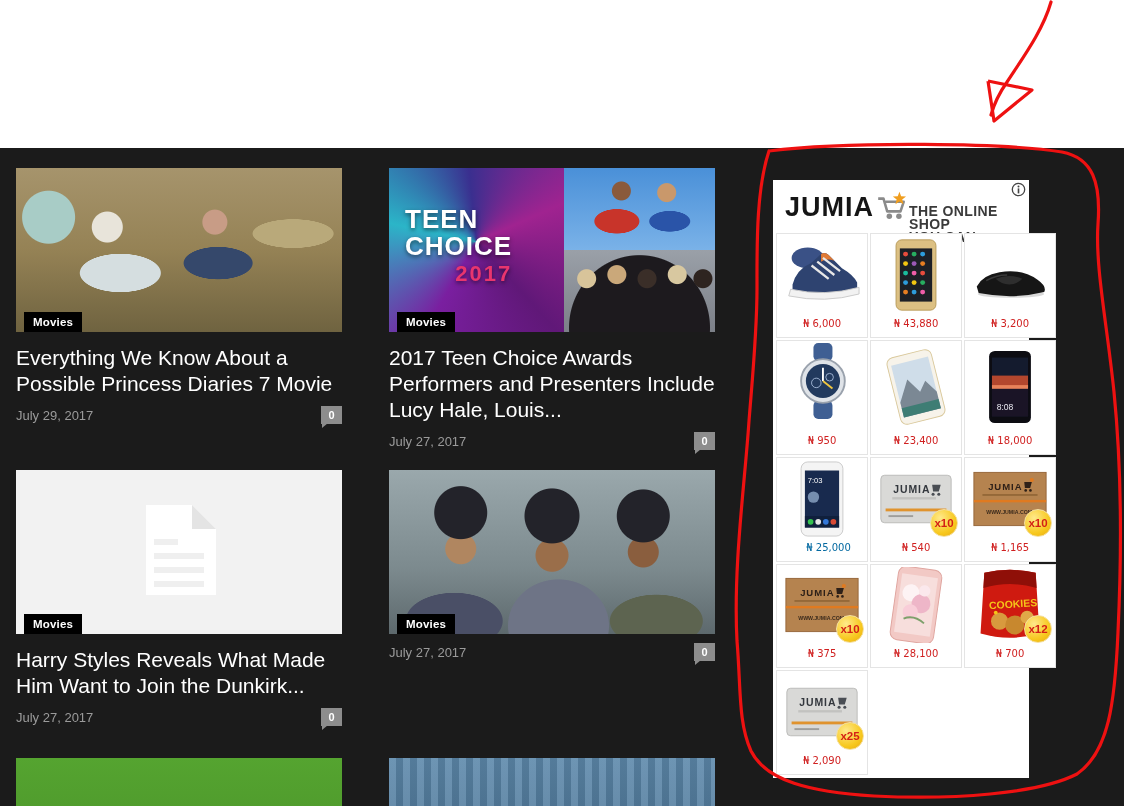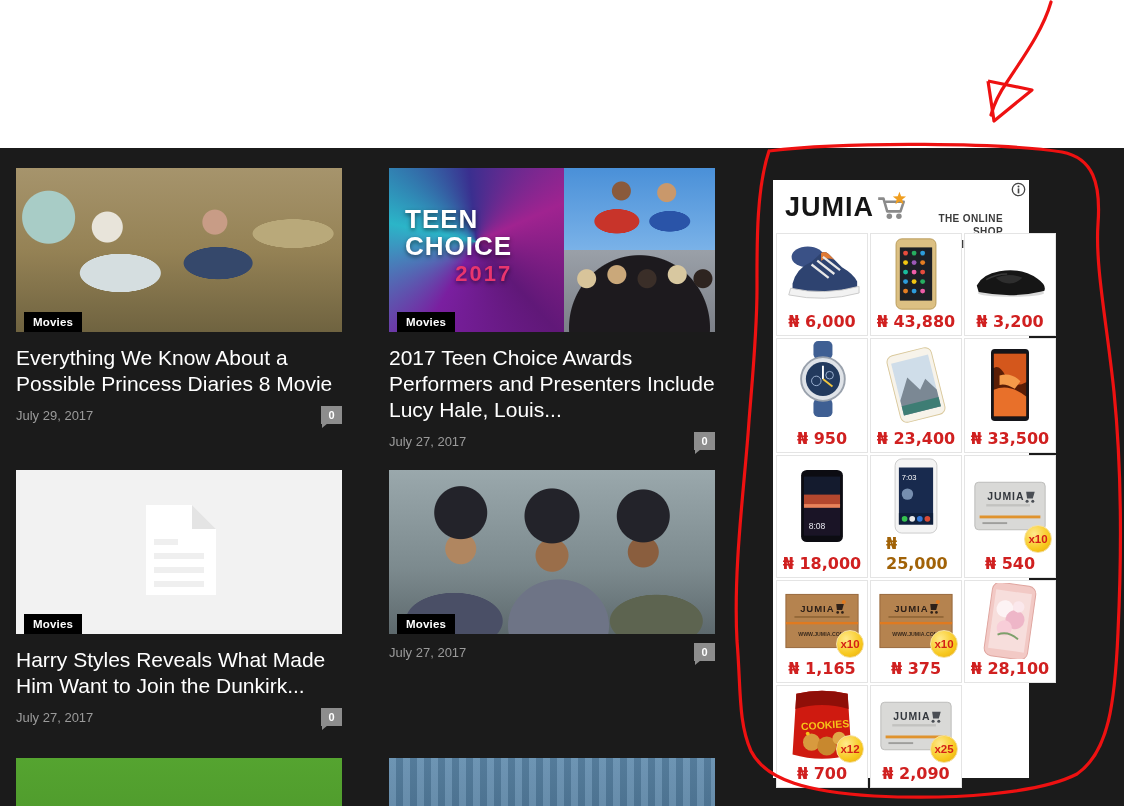--- a/index.html
+++ b/index.html
@@ -76,51 +76,51 @@
       radial-gradient(circle at 87% 55%, #c9a070 0 16px, transparent 17px),
       repeating-linear-gradient(90deg, rgba(255,255,255,.10) 0 7px, rgba(0,0,0,.10) 7px 14px),
       linear-gradient(180deg, #5d89ab 0%, #44688a 100%); }
 
   
   .ad-panel { position:absolute; left:773px; top:32px; width:256px; height:598px; background:#fff; }
   .ad-header { height:52px; display:flex; align-items:center; justify-content:space-between;
                padding:2px 26px 0 12px; }
   .ad-logo { display:flex; align-items:center; gap:1px; }
   .ad-logo-text { font-size:27px; font-weight:bold; color:#151515; letter-spacing:1px; line-height:1; }
-  .ad-tagline { text-align:right; font-size:10px; font-weight:bold; color:#3a3a3a;
+  .ad-tagline { font-size:14px; font-weight:bold; color:#3a3a3a;
                 line-height:13px; letter-spacing:.4px;margin-top:48px; }
   .info-btn { position:absolute; top:2px; right:3px; width:15px; height:15px; cursor:pointer; }
   .ad-grid { position:absolute; top:53px; left:3px; right:3px; bottom:3px; display:grid;
              grid-template-columns:repeat(3,1fr); grid-template-rows:repeat(5,1fr); gap:2px; }
   .ad-cell { border:1px solid #e4e4e4; background:#fff; display:flex; flex-direction:column;
              align-items:center; padding:2px 2px 3px; position:relative; }
   .prod-visual { flex:1; width:100%; display:flex; align-items:center; justify-content:center; position:relative; }
   .prod-visual svg { width:86px; height:76px; }
-  .prod-price { font-family:"DejaVu Sans",sans-serif; font-size:16px; font-weight:bold; line-height:20px; }
+  .prod-price { font-family:"DejaVu Sans",sans-serif; font-size:10px; font-weight:normal; line-height:20px; }
   .qty-badge { position:absolute; right:1px; bottom:1px; width:28px; height:28px; border-radius:50%;
                background:radial-gradient(circle at 35% 30%, #ffe98a, #f7c81e 62%, #e8a810);
                color:#d42015; font-weight:bold; font-size:11.5px; display:flex; align-items:center;
                justify-content:center; border:1px solid #f5e0a0; }
 
   
   .annotation { position:absolute; left:0; top:0; width:1124px; height:806px; pointer-events:none; z-index:40; }
 </style>
 </head>
 <body>
 
 <div class="page">
   <div class="top-strip"></div>
 
   <div class="content" id="content">
 
     <article class="card" style="left: 16px; top: 20px;">
         <div class="card-img img-princess">
           <span class="cat-badge">Movies</span>
         </div>
-        <h2 class="card-title">Everything We Know About a Possible Princess Diaries 8 Movie</h2>
+        <h2 class="card-title">Everything We Know About a Possible Princess Diaries 7 Movie</h2>
         <div class="card-meta">
           <span class="card-date">July 29, 2017</span>
           <span class="comment-badge">0</span>
         </div>
       </article>
       <article class="card" style="left: 389px; top: 20px;">
         <div class="card-img img-teenchoice">
           <div class="tc-left">
             <div class="tc-text">
               <span class="tc-white">TEEN</span>
@@ -272,32 +272,20 @@
                   <polygon points="25,52 38,30 48,46 56,36 65,50 65,68 25,68" fill="#7b8894"></polygon>
                   <rect x="25" y="58" width="40" height="10" fill="#3e7d74"></rect>
                 </g>
               </svg>
             </div>
             <div class="prod-price" style="color: rgb(208, 32, 32);">₦ 23,400</div>
           </div>
           <div class="ad-cell">
             <div class="prod-visual">
               <svg viewBox="0 0 90 80">
-                <rect x="25" y="2" width="40" height="76" rx="4" fill="#15151a"></rect>
-                <rect x="28" y="7" width="34" height="66" fill="#5a1d06"></rect>
-                <path d="M28 7 h34 v30 Q48 45 40 30 Q34 18 28 22 Z" fill="#d4571c"></path>
-                <path d="M28 45 Q44 38 62 52 L62 73 L28 73 Z" fill="#e8702a"></path>
-                <path d="M34 30 Q46 26 56 36 L50 44 Q40 38 34 40 Z" fill="#f59b4a"></path>
-              </svg>
-            </div>
-            <div class="prod-price" style="color: rgb(208, 32, 32);">₦ 33,500</div>
-          </div>
-          <div class="ad-cell">
-            <div class="prod-visual">
-              <svg viewBox="0 0 90 80">
                 <rect x="23" y="2" width="44" height="76" rx="6" fill="#0c0c12"></rect>
                 <rect x="26" y="9" width="38" height="62" fill="#141b2e"></rect>
                 <rect x="26" y="28" width="38" height="12" fill="#b3472e"></rect>
                 <rect x="26" y="38" width="38" height="4" fill="#e8825a"></rect>
                 <rect x="26" y="42" width="38" height="29" fill="#1a1426"></rect>
                 <text x="31" y="64" font-size="9" fill="#e8e8f0" font-family="sans-serif">8:08</text>
               </svg>
             </div>
             <div class="prod-price" style="color: rgb(208, 32, 32);">₦ 18,000</div>
           </div>
@@ -308,21 +296,21 @@
                 <rect x="27" y="10" width="36" height="60" fill="#182a4e"></rect>
                 <text x="30" y="23" font-size="8" fill="#fff" font-family="sans-serif">7:03</text>
                 <circle cx="36" cy="38" r="6" fill="#8fa8c8" opacity="0.8"></circle>
                 <rect x="27" y="58" width="36" height="12" fill="#10203c"></rect>
                 <circle cx="33" cy="64" r="3" fill="#35c24f"></circle>
                 <circle cx="41" cy="64" r="3" fill="#e8e8e8"></circle>
                 <circle cx="49" cy="64" r="3" fill="#3478d8"></circle>
                 <circle cx="57" cy="64" r="3" fill="#d84a35"></circle>
               </svg>
             </div>
-            <div class="prod-price" style="color: #a16207; margin-left: 13px;">₦ 25,000</div>
+            <div class="prod-price" style="color: #0369a1; margin-left: 13px;">₦ 25,000</div>
           </div>
           <div class="ad-cell">
             <div class="prod-visual">
               <svg viewBox="0 0 90 80">
                 <rect x="8" y="15" width="74" height="50" rx="4" fill="#d9d9d7" stroke="#b9b9b7"></rect>
                 <text x="21" y="34" font-size="11" font-weight="bold" fill="#33373d" font-family="sans-serif" letter-spacing="1">JUMIA</text>
                 <path d="M62 25 h9 l-2 7 h-6 z" fill="#4a4e54"></path>
                 <circle cx="63" cy="35" r="1.6" fill="#4a4e54"></circle>
                 <circle cx="69" cy="35" r="1.6" fill="#4a4e54"></circle>
                 <rect x="20" y="38" width="46" height="2.5" fill="#c2c2c0"></rect>

